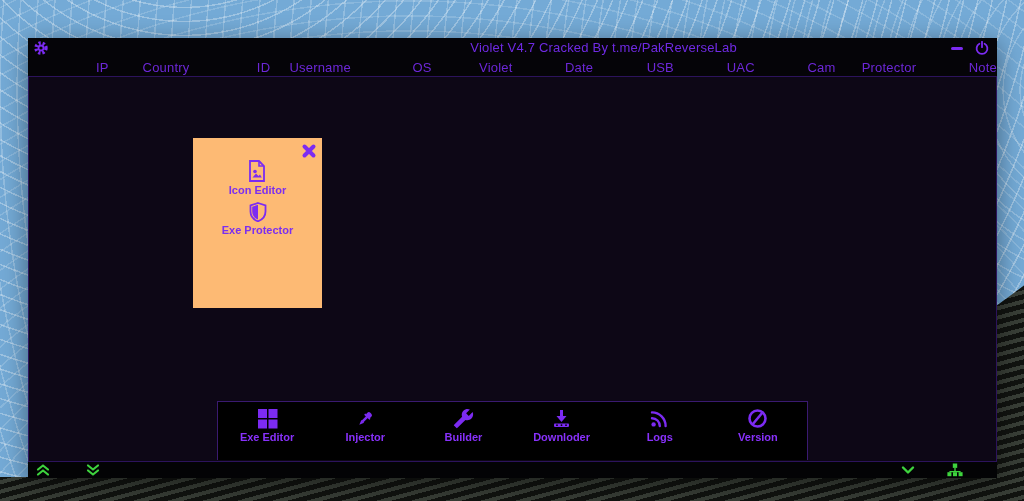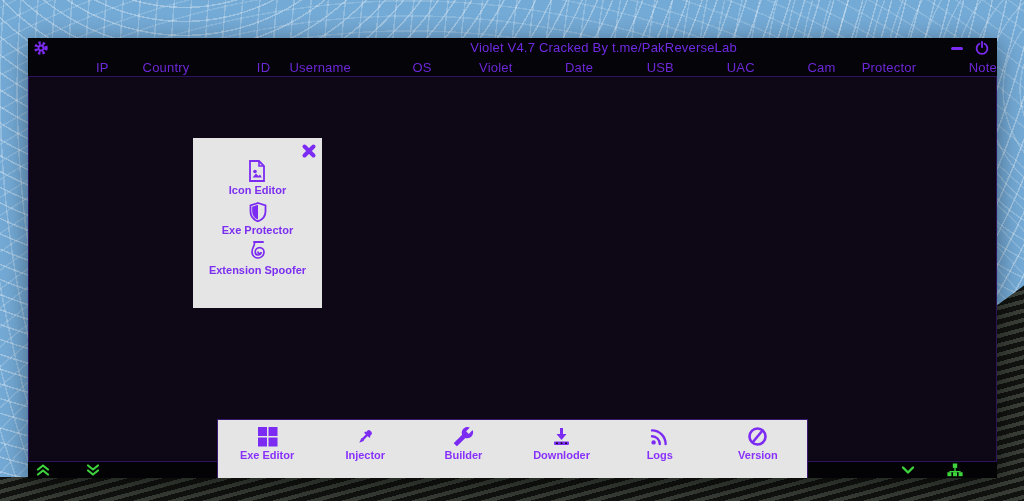--- a/index.html
+++ b/index.html
@@ -40,30 +40,30 @@
   }
   .header-cell {
     flex:1; text-align:right; color:#6c27d6; font-size:13px; font-weight:normal; letter-spacing:.2px;
   }
   .bodyarea {
     position:absolute; left:0; top:38px; width:100%; height:386px;
     background:#0d0716; border:1px solid #2c135c;
   }
   .popup {
     position:absolute; left:165px; top:100px; width:129px; height:170px;
-    background:#e5e5e5; z-index:4;
+    background:#fdba74; z-index:4;
   }
   .popup-close { position:absolute; right:5px; top:5px; width:16px; height:16px; cursor:pointer; }
   .popup-items { position:absolute; left:0; top:18px; width:100%; display:flex; flex-direction:column; align-items:center; }
   .popup-item { display:flex; flex-direction:column; align-items:center; margin-top:4px; cursor:pointer; }
   .popup-item .p-icon { height:22px; display:flex; align-items:flex-end; }
   .popup-item .p-label { color:#7c2ff0; font-size:11px; font-weight:bold; margin-top:2px; white-space:nowrap; }
   .tabbar {
-    position:absolute; left:189px; top:381px; width:591px; height:59px; z-index:5;
-    background:#e5e5e5; border:1px solid #3a1a70; border-bottom:none;
+    position:absolute; left:189px; top:363px; width:591px; height:59px; z-index:5;
+    background:#000000; border:1px solid #3a1a70; border-bottom:none;
     display:flex;
     text-align:center;
   }
   .tab { flex:1; display:flex; flex-direction:column; align-items:center; padding-top:5px; cursor:pointer; }
   .tab .t-icon { height:22px; display:flex; align-items:center; }
   .tab .t-label { color:#8831fb; font-size:11px; font-weight:bold; margin-top:2px; white-space:nowrap; }
   .bottomstrip { position:absolute; left:0; top:424px; width:100%; height:16px; background:#030305; z-index:3; }
   .strip-icon { position:absolute; top:1px; width:16px; height:14px; cursor:pointer; }
   .si-dblup { left:7px; } .si-dbldown { left:57px; } .si-down { left:872px; } .si-net { left:919px; }
   svg { display:block; }
@@ -136,29 +136,20 @@
       </div>
       <div class="popup-item">
         <span class="p-icon">
           <svg width="18" height="20" viewBox="0 0 18 20">
             <path d="M9 1 L16.5 3.5 V9.5 C16.5 14.5 13.5 17.6 9 19.3 C4.5 17.6 1.5 14.5 1.5 9.5 V3.5 Z" fill="none" stroke="#7c2bf2" stroke-width="1.8"></path>
             <path d="M9 2.8 V17.6 C5.6 16.1 3.2 13.5 3.2 9.5 V4.7 Z" fill="#7c2bf2"></path>
           </svg>
         </span>
         <span class="p-label">Exe Protector</span>
       </div>
-      <div class="popup-item">
-        <span class="p-icon">
-          <svg width="20" height="22" viewBox="0 0 20 22">
-            <path d="M6 2 H15" stroke="#7c2bf2" stroke-width="2" stroke-linecap="round" fill="none"></path>
-            <path d="M6.5 3 C6.5 7 4 7.5 4 12 A6 6 0 1 0 16 12 A4.4 4.4 0 1 0 7.2 12 A3 3 0 1 0 13.2 12 A1.6 1.6 0 1 1 10 12" fill="none" stroke="#7c2bf2" stroke-width="1.7" stroke-linecap="round"></path>
-          </svg>
-        </span>
-        <span class="p-label">Extension Spoofer</span>
-      </div>
     </div>
   </div>
 
   <div class="tabbar">
     <div class="tab">
       <span class="t-icon">
         <svg width="21" height="21" viewBox="0 0 21 21">
           <rect x="1" y="1" width="9" height="9" fill="#7c2bf2"></rect>
           <rect x="11.5" y="1" width="9" height="9" fill="#7c2bf2"></rect>
           <rect x="1" y="11.5" width="9" height="9" fill="#7c2bf2"></rect>

